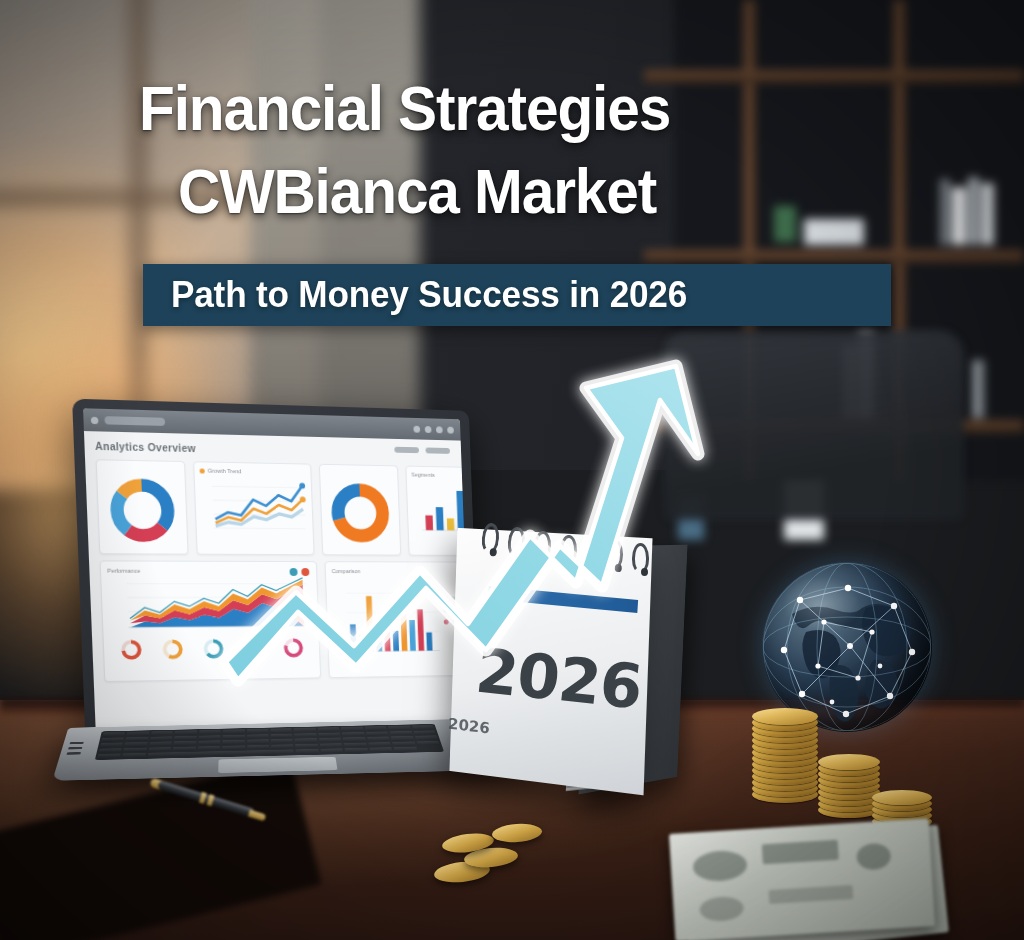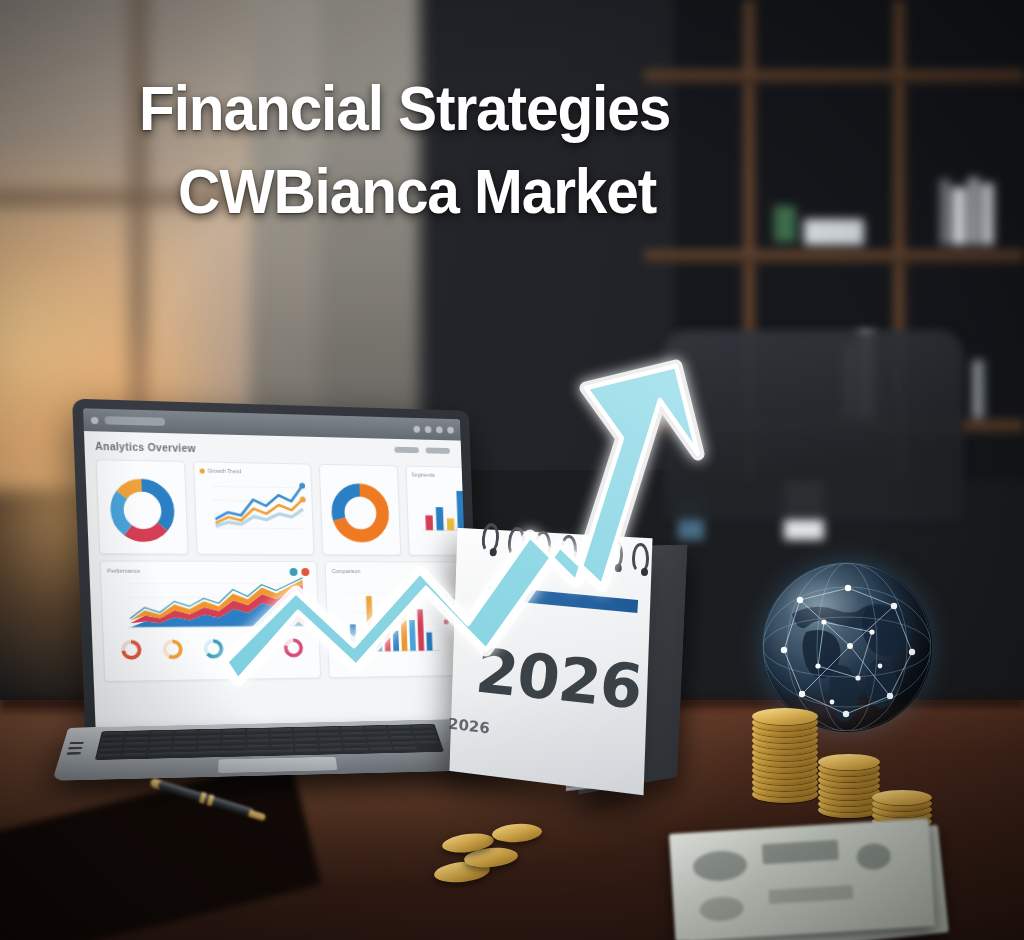--- a/index.html
+++ b/index.html
@@ -728,14 +728,17 @@
     <div class="pen-ring" style="left:60px;"></div>
     <div class="pen-tip"></div>
   </div>
 
   <div class="vignette"></div>
 
   <div class="title-block">
     <div class="title-line t1">Financial Strategies</div>
     <div class="title-line t2">CWBianca Market</div>
   </div>
+  <div class="subtitle-bar">
+    <span class="subtitle-text">Path to Money Success in 2026</span>
+  </div>
 
 </div>
 
 </body></html>

